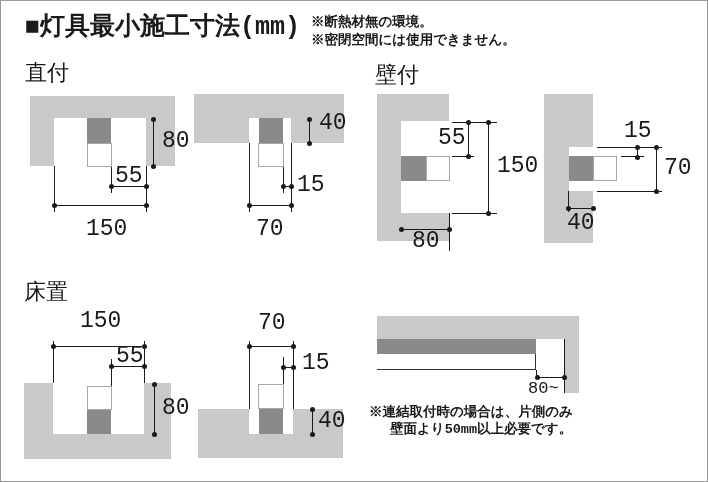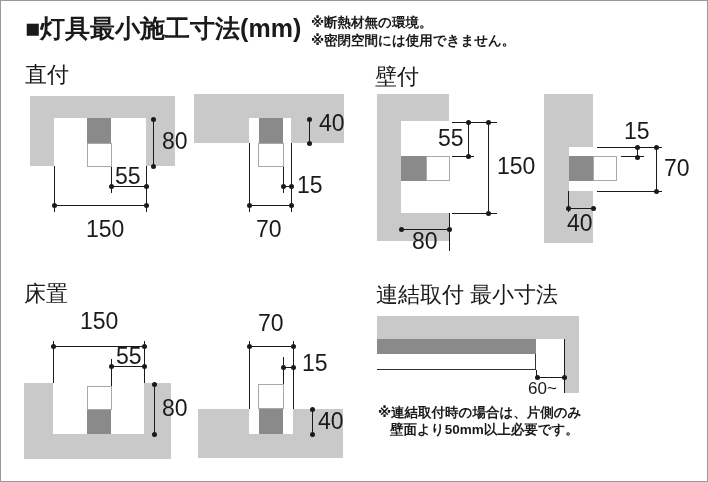--- a/index.html
+++ b/index.html
@@ -1,19 +1,19 @@
 <!DOCTYPE html>
 <html><head>
 <meta charset="utf-8">
 <style>
   html,body{margin:0;padding:0;background:#fff;}
   .page{position:relative;width:708px;height:482px;background:#ffffff;
         border:1px solid #9a9a9a;box-sizing:border-box;overflow:hidden;
         font-family:"Liberation Sans","DejaVu Sans",sans-serif;color:#1a1a1a;}
-  .t{position:absolute;color:#1a1a1a;white-space:nowrap;}
+  .t{position:absolute;color:#1a1a1a;white-space:nowrap;font-family:Liberation Mono, monospace;}
   .title{font-size:25px;font-weight:bold;line-height:1.15;}
   .note{font-size:13.5px;font-weight:600;line-height:17px;}
   .sec{font-size:22px;line-height:1.1;}
   .dim{font-size:23px;line-height:1;}
   .dim-s{font-size:17px;line-height:1;}
   .fillL{position:absolute;background:#c9c9c9;}
   .fillD{position:absolute;background:#8a8a8a;}
   .fillW{position:absolute;background:#ffffff;}
   .wbox{position:absolute;background:#ffffff;border:1px solid #a8a8a8;box-sizing:border-box;}
   .hl{position:absolute;height:1px;background:#1a1a1a;}
@@ -25,21 +25,20 @@
 
 <div class="page">
 
   <span class="t title" style="left:24px;top:13px;">■灯具最小施工寸法(mm)</span>
   <span class="t note" style="left:310px;top:31px;">※密閉空間には使用できません。</span>
   <span class="t note" style="left:310px;top:13px;">※断熱材無の環境。</span>
 
   <span class="t sec" style="left:24px;top:62px;">直付</span>
   <span class="t sec" style="left:374px;top:64px;">壁付</span>
   <span class="t sec" style="left:23px;top:281px;">床置</span>
-  <span class="t sec" style="left:375px;top:282px;">連結取付 最小寸法</span>
 
   <div>
     <div class="fillL" style="left:29px;top:95px;width:145px;height:70px;"></div>
     <div class="fillW" style="left:53px;top:117px;width:92px;height:48px;"></div>
     <div class="fillD" style="left:86px;top:117px;width:24px;height:25px;"></div>
     <div class="wbox" style="left:86px;top:142px;width:25px;height:24px;"></div>
     <div class="vl" style="left:152px;top:118px;height:47px;"></div>
     <div class="hl" style="left:110px;top:185px;width:35px;"></div>
     <div class="hl" style="left:53px;top:204px;width:92px;"></div>
     <div class="vl" style="left:53px;top:165px;height:46px;"></div>
@@ -171,18 +170,18 @@
   <div>
     <div class="fillL" style="left:376px;top:315px;width:202px;height:23px;"></div>
     <div class="fillL" style="left:563px;top:338px;width:15px;height:54px;"></div>
     <div class="vl" style="left:563px;top:338px;height:54px;"></div>
     <div class="fillD" style="left:376px;top:338px;width:159px;height:15px;"></div>
     <div class="fillW" style="left:376px;top:353px;width:159px;height:16px;border-right:1px solid #333;border-bottom:1px solid #333;box-sizing:border-box;"></div>
     <div class="hl" style="left:536px;top:376px;width:27px;"></div>
     <div class="vl" style="left:535px;top:369px;height:8px;"></div>
     <div class="dot" style="left:536px;top:376px;"></div>
     <div class="dot" style="left:563px;top:376px;"></div>
-    <span class="t dim-s" style="left:527px;top:379px;">60~</span>
-    <span class="t note" style="left:377px;top:403px;">※連結取付時の場合は、片側のみ</span>
+    <span class="t dim-s" style="left:527px;top:379px;">80~</span>
+    <span class="t note" style="left:368px;top:403px;">※連結取付時の場合は、片側のみ</span>
     <span class="t note" style="left:389px;top:420px;">壁面より50mm以上必要です。</span>
   </div>
 
 </div>
 
 </body></html>

